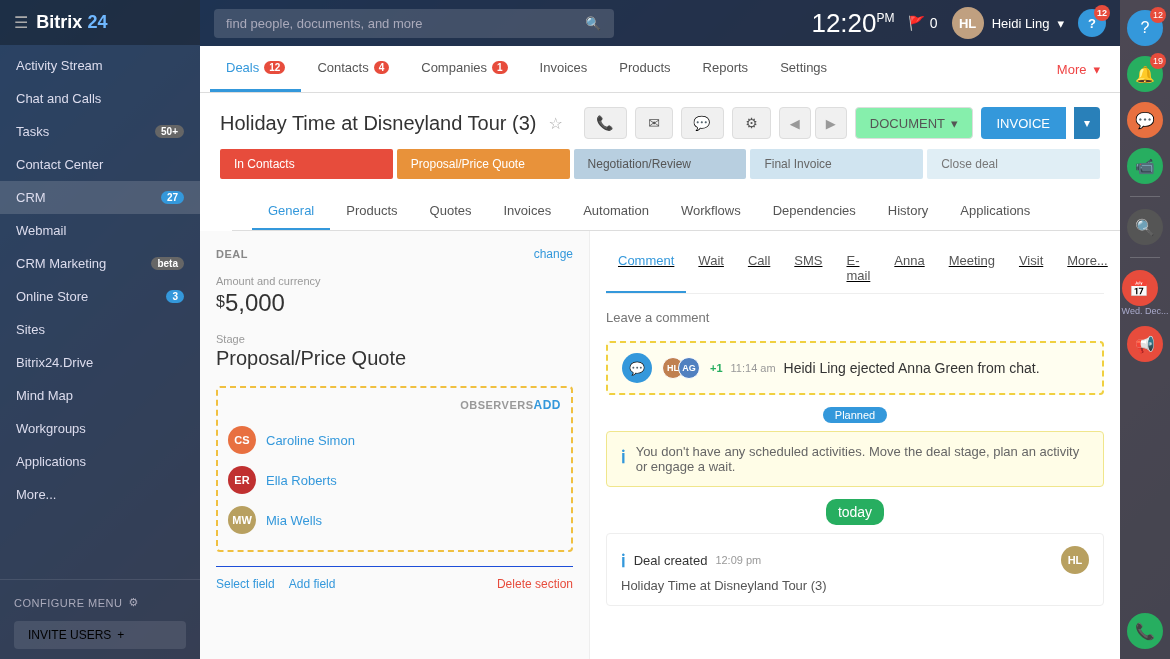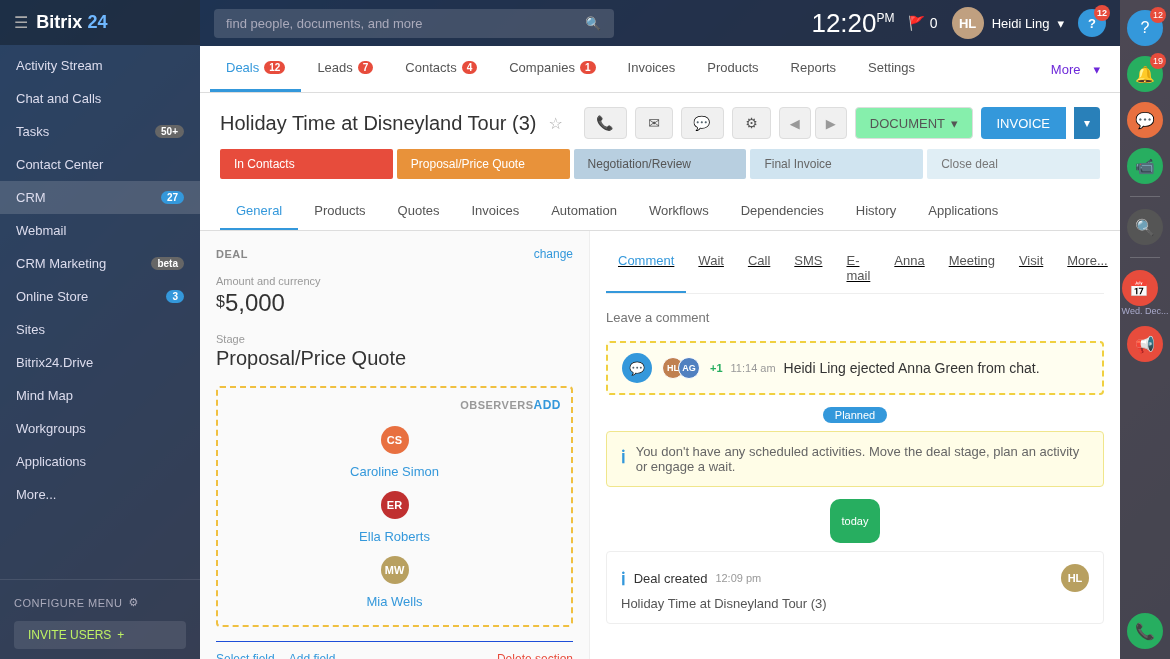--- a/index.html
+++ b/index.html
@@ -18,21 +18,21 @@
     .sidebar-menu-icon { color: #aaa; cursor: pointer; font-size: 16px; }
     .sidebar-nav { flex: 1; overflow-y: auto; padding: 4px 0; }
     .sidebar-item { display: flex; align-items: center; justify-content: space-between; padding: 9px 16px; color: #dde; cursor: pointer; font-size: 13px; }
     .sidebar-item.active { background: rgba(255,255,255,0.15); }
     .sidebar-item-label { flex: 1; }
     .badge { background: #e74c3c; color: #fff; border-radius: 10px; padding: 1px 6px; font-size: 10px; font-weight: bold; }
     .badge.gray { background: #666; }
     .badge.blue { background: #3498db; }
     .sidebar-footer { padding: 10px 14px; border-top: 1px solid rgba(255,255,255,0.1); }
     .configure-menu { display: flex; align-items: center; gap: 6px; color: #aab; font-size: 11px; text-transform: uppercase; letter-spacing: 0.5px; padding: 6px 0; cursor: pointer; }
-    .invite-btn { display: flex; align-items: center; gap: 6px; background: rgba(255,255,255,0.1); color: #bef264; border: none; border-radius: 4px; padding: 7px 14px; cursor: pointer; font-size: 12px; width: 100%; margin-top: 6px; }
+    .invite-btn { display: flex; align-items: center; gap: 6px; background: rgba(255,255,255,0.1); color: #000000; border: none; border-radius: 4px; padding: 7px 14px; cursor: pointer; font-size: 12px; width: 100%; margin-top: 6px; }
 
     
     .topbar { display: flex; align-items: center; background: rgba(20,40,70,0.9); padding: 6px 14px; gap: 14px; height: 46px; }
     .search-box { flex: 1; max-width: 400px; background: rgba(255,255,255,0.15); border: none; border-radius: 4px; padding: 7px 12px; color: #fff; font-size: 13px; display: flex; align-items: center; gap: 8px; }
     .search-box input { background: transparent; border: none; color: #fff; outline: none; flex: 1; font-size: 13px; }
     .search-box input::placeholder { color: #aab; }
     .clock { color: #fff; font-size: 26px; font-weight: 300; margin-left: auto; }
     .clock sup { font-size: 12px; }
     .topbar-icons { display: flex; align-items: center; gap: 14px; }
     .flag-icon { color: #fff; font-size: 14px; }
@@ -42,21 +42,21 @@
     .notif-badge { position: absolute; top: -4px; right: -4px; background: #e74c3c; color: #fff; border-radius: 50%; width: 16px; height: 16px; font-size: 9px; display: flex; align-items: center; justify-content: center; }
 
     
     .content { flex: 1; background: #fff; overflow-y: auto; display: flex; flex-direction: column; }
 
     
     .crm-tabs { display: flex; align-items: center; background: #fff; border-bottom: 1px solid #ddd; padding: 0 10px; }
     .crm-tab { padding: 14px 16px; cursor: pointer; color: #555; font-size: 13px; border-bottom: 3px solid transparent; display: flex; align-items: center; gap: 5px; white-space: nowrap; }
     .crm-tab.active { color: #3498db; border-bottom-color: #3498db; font-weight: 500; }
     .tab-badge { background: #e74c3c; color: #fff; border-radius: 10px; padding: 1px 5px; font-size: 10px; font-weight: bold; }
-    .tab-more { margin-left: auto; color: #6d28d9; cursor: pointer; display: flex; align-items: center; gap: 13px; padding: 14px 10px; }
+    .tab-more { margin-left: auto; color: #ef4444; cursor: pointer; display: flex; align-items: center; gap: 7px; padding: 14px 10px; }
 
     
     .deal-header { padding: 14px 20px 10px; display: flex; align-items: center; gap: 12px; background: #fff; }
     .deal-title { font-size: 20px; font-weight: 400; color: #333; }
     .star-icon { color: #aaa; font-size: 16px; cursor: pointer; }
     .deal-actions { display: flex; gap: 8px; margin-left: auto; }
     .action-btn { background: #f0f0f0; border: 1px solid #ddd; border-radius: 4px; padding: 7px 12px; cursor: pointer; color: #555; font-size: 14px; display: flex; align-items: center; }
     .doc-btn { background: #86efac; border: 1px solid #ddd; border-radius: 4px; padding: 7px 14px; cursor: pointer; color: #555; font-size: 13px; display: flex; align-items: center; gap: 6px; }
     .invoice-btn { background: #3498db; border: none; border-radius: 4px 0 0 4px; padding: 8px 16px; cursor: pointer; color: #fff; font-size: 13px; font-weight: 500; }
     .invoice-dropdown { background: #2980b9; border: none; border-radius: 0 4px 4px 0; padding: 8px 10px; cursor: pointer; color: #fff; font-size: 12px; }
@@ -66,21 +66,21 @@
     
     .stage-bar { display: flex; padding: 0 20px 14px; gap: 4px; }
     .stage { flex: 1; padding: 8px 14px; font-size: 12px; font-weight: 500; border-radius: 2px; cursor: pointer; white-space: nowrap; overflow: hidden; text-overflow: ellipsis; }
     .stage.active { background: #e74c3c; color: #fff; }
     .stage.orange { background: #e8923a; color: #fff; }
     .stage.light { background: #b8cfe0; color: #555; }
     .stage.lighter { background: #d0e4f0; color: #666; }
     .stage.lightest { background: #e0eef5; color: #777; }
 
     
-    .sub-tabs { display: flex; gap: 0; border-bottom: 1px solid #ddd; padding: 0 20px; background: #fff; }
+    .sub-tabs { display: flex; gap: 0; border-bottom: 1px solid #ddd; padding: 0 20px; background: #fff; margin-left: 32px; }
     .sub-tab { padding: 10px 16px; cursor: pointer; font-size: 13px; color: #555; border-bottom: 2px solid transparent; }
     .sub-tab.active { color: #3498db; border-bottom-color: #3498db; }
 
     
     .main-content { display: flex; gap: 0; flex: 1; overflow: hidden; }
     .left-panel { width: 390px; min-width: 390px; border-right: 1px solid #eee; padding: 16px; overflow-y: auto; background: #fafafa; }
     .activity-panel { flex: 1; padding: 14px 16px; overflow-y: auto; background: #fff; }
 
     
     .section-header { display: flex; justify-content: space-between; align-items: center; margin-bottom: 14px; }
@@ -89,37 +89,37 @@
 
     .field-group { margin-bottom: 16px; }
     .field-label { font-size: 11px; color: #999; margin-bottom: 2px; }
     .field-value { font-size: 20px; color: #333; }
     .field-value.large { font-size: 24px; font-weight: 300; }
     .currency { font-size: 16px; color: #333; vertical-align: top; margin-top: 4px; display: inline-block; }
 
     .observers-section { border: 2px dashed #f0c040; border-radius: 4px; padding: 10px; margin-top: 10px; }
     .observers-header { display: flex; justify-content: flex-end; align-items: center; margin-bottom: 8px; font-size: 11px; color: #999; text-transform: uppercase; font-weight: bold; letter-spacing: 0.5px; }
     .add-link { color: #3498db; font-size: 12px; cursor: pointer; }
-    .observer-item { display: flex; align-items: center; gap: 10px; padding: 6px 0; cursor: pointer; flex-direction: column; }
+    .observer-item { display: flex; align-items: center; gap: 10px; padding: 6px 0; cursor: pointer; }
     .observer-avatar { width: 28px; height: 28px; border-radius: 50%; display: flex; align-items: center; justify-content: center; font-size: 11px; font-weight: bold; color: #fff; }
     .observer-name { color: #3498db; font-size: 13px; }
 
     .section-footer { display: flex; gap: 14px; margin-top: 14px; padding-top: 10px; border-top: 1px solid #1d4ed8; justify-content: center; }
     .footer-link { color: #3498db; font-size: 12px; cursor: pointer; }
     .footer-link.danger { color: #e74c3c; margin-left: auto; }
 
     
     .comment-tabs { display: flex; gap: 0; border-bottom: 1px solid #eee; margin-bottom: 12px; text-decoration: underline; }
     .comment-tab { padding: 8px 12px; font-size: 13px; color: #555; cursor: pointer; border-bottom: 2px solid transparent; }
     .comment-tab.active { color: #3498db; border-bottom-color: #3498db; font-weight: 500; }
     .comment-input { width: 100%; border: none; outline: none; font-size: 13px; color: #999; padding: 4px 0; }
 
     .planned-label { text-align: center; margin: 12px 0 8px; }
     .planned-badge { background: #3498db; color: #fff; border-radius: 10px; padding: 2px 12px; font-size: 11px; display: inline-block; }
-    .today-badge { background: #27ae60; color: #fff; border-radius: 10px; padding: 16px 12px; font-size: 11px; display: inline-block; }
+    .today-badge { background: #27ae60; color: #fff; border-radius: 10px; padding: 5px 12px; font-size: 14px; display: inline-block; }
 
     .info-card { background: #fffde7; border: 1px solid #f0e68c; border-radius: 4px; padding: 12px 14px; margin-bottom: 10px; font-size: 13px; color: #666; display: flex; gap: 10px; align-items: flex-start; }
 
     .deal-created-card { background: #fff; border: 1px solid #eee; border-radius: 4px; padding: 12px 14px; margin-bottom: 10px; }
     .deal-created-header { display: flex; justify-content: space-between; align-items: center; margin-bottom: 4px; }
     .deal-created-title { font-size: 13px; font-weight: 500; color: #333; }
     .deal-created-time { font-size: 11px; color: #999; }
     .deal-created-text { font-size: 13px; color: #555; }
 
     
@@ -233,24 +233,20 @@
         </div>
       </div>
     </div>
 
     <div class="content">
 
       <div class="crm-tabs">
         <div class="crm-tab active">
           <span>Deals</span>
           <span class="tab-badge">12</span>
-        </div>
-        <div class="crm-tab">
-          <span>Leads</span>
-          <span class="tab-badge">7</span>
         </div>
         <div class="crm-tab">
           <span>Contacts</span>
           <span class="tab-badge">4</span>
         </div>
         <div class="crm-tab">
           <span>Companies</span>
           <span class="tab-badge">1</span>
         </div>
         <div class="crm-tab">

